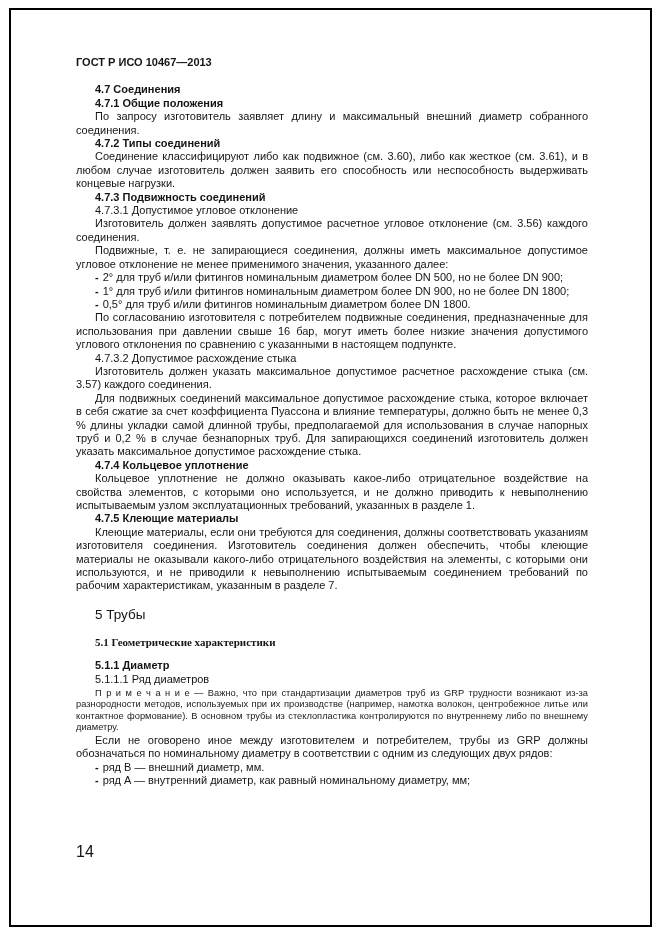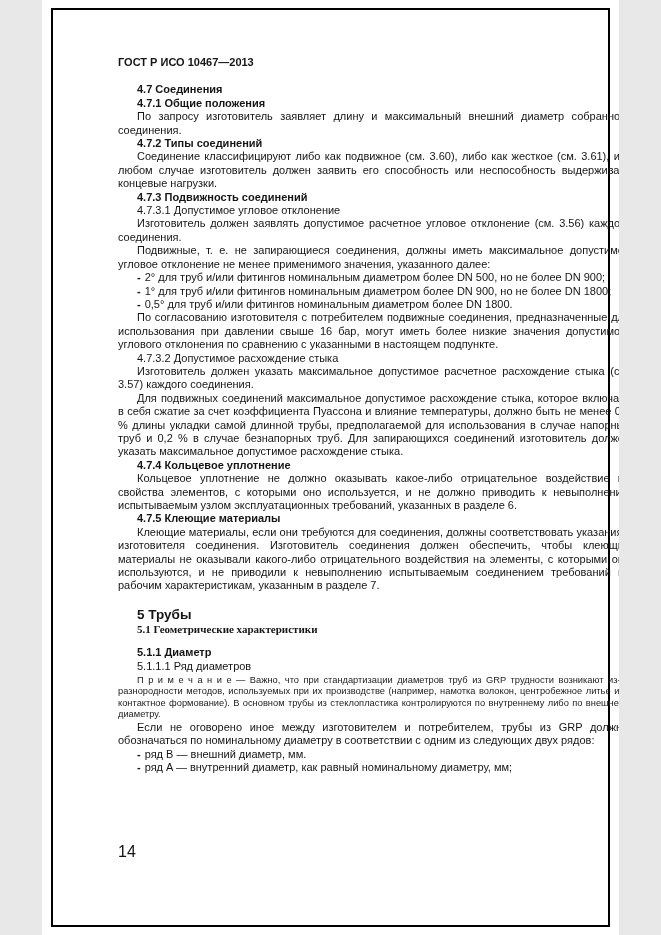--- a/index.html
+++ b/index.html
@@ -1,19 +1,19 @@
 <!DOCTYPE html>
 <html><head>
 <meta charset="utf-8">
 <style>
   * { margin: 0; padding: 0; box-sizing: border-box; }
   html, body { background: #e8e8e8; }
   .page {
     position: relative;
-    width: 577px;
+    width: 661px;
     height: 935px;
     margin: 0 auto;
     background: #ffffff;
     font-family: "Liberation Sans", "DejaVu Sans", sans-serif;
     font-size: 11px;
     line-height: 13.4px;
     color: #151515;
     overflow: hidden;
   }
   .page-border {
@@ -28,25 +28,26 @@
     top: 56px;
     width: 512px;
   }
   .doc-header { font-weight: bold; margin-bottom: 14px; }
   .hb { font-weight: bold; padding-left: 19px; }
   .hp { padding-left: 19px; }
   .p  { text-indent: 19px; text-align: justify; }
   .li { padding-left: 19px; }
   .li .marker { margin-right: 4px; font-weight: bold; }
   .h1 {
-    font-weight: bold;
+    font-weight: normal;
     font-size: 13.5px;
     line-height: 16px;
     padding-left: 19px;
     margin-top: 14px;
+    margin-bottom: 13px;
   }
   .h2 { font-weight: bold; padding-left: 19px; margin-bottom: 10px; font-family: Liberation Serif, serif; }
   .note {
     font-size: 9.3px;
     line-height: 11.4px;
     text-align: justify;
     text-indent: 19px;
     margin-top: 2px;
     color: #222;
   }
@@ -78,21 +79,21 @@
 
     <div class="li"><span class="marker">-</span><span>2° для труб и/или фитингов номинальным диаметром более DN 500, но не более DN 900;</span></div>
     <div class="li"><span class="marker">-</span><span>1° для труб и/или фитингов номинальным диаметром более DN 900, но не более DN 1800;</span></div>
     <div class="li"><span class="marker">-</span><span>0,5° для труб и/или фитингов номинальным диаметром более DN 1800.</span></div>
 
     <div class="p">По согласованию изготовителя с потребителем подвижные соединения, предназначенные для использования при давлении свыше 16 бар, могут иметь более низкие значения допустимого углового отклонения по сравнению с указанными в настоящем подпункте.</div>
     <div class="hp">4.7.3.2 Допустимое расхождение стыка</div>
     <div class="p">Изготовитель должен указать максимальное допустимое расчетное расхождение стыка (см. 3.57) каждого соединения.</div>
     <div class="p">Для подвижных соединений максимальное допустимое расхождение стыка, которое включает в себя сжатие за счет коэффициента Пуассона и влияние температуры, должно быть не менее 0,3 % длины укладки самой длинной трубы, предполагаемой для использования в случае напорных труб и 0,2 % в случае безнапорных труб. Для запирающихся соединений изготовитель должен указать максимальное допустимое расхождение стыка.</div>
     <div class="hb">4.7.4 Кольцевое уплотнение</div>
-    <div class="p">Кольцевое уплотнение не должно оказывать какое-либо отрицательное воздействие на свойства элементов, с которыми оно используется, и не должно приводить к невыполнению испытываемым узлом эксплуатационных требований, указанных в разделе 6.</div>
+    <div class="p">Кольцевое уплотнение не должно оказывать какое-либо отрицательное воздействие на свойства элементов, с которыми оно используется, и не должно приводить к невыполнению испытываемым узлом эксплуатационных требований, указанных в разделе 1.</div>
     <div class="hb">4.7.5 Клеющие материалы</div>
     <div class="p">Клеющие материалы, если они требуются для соединения, должны соответствовать указаниям изготовителя соединения. Изготовитель соединения должен обеспечить, чтобы клеющие материалы не оказывали какого-либо отрицательного воздействия на элементы, с которыми они используются, и не приводили к невыполнению испытываемым соединением требований по рабочим характеристикам, указанным в разделе 7.</div>
 
     <div class="h1">5 Трубы</div>
     <div class="h2">5.1 Геометрические характеристики</div>
     <div class="hb">5.1.1 Диаметр</div>
     <div class="hp">5.1.1.1 Ряд диаметров</div>
     <div class="note">П р и м е ч а н и е — Важно, что при стандартизации диаметров труб из GRP трудности возникают из-за разнородности методов, используемых при их производстве (например, намотка волокон, центробежное литье или контактное формование). В основном трубы из стеклопластика контролируются по внутреннему либо по внешнему диаметру.</div>
     <div class="p">Если не оговорено иное между изготовителем и потребителем, трубы из GRP должны обозначаться по номинальному диаметру в соответствии с одним из следующих двух рядов:</div>
 

